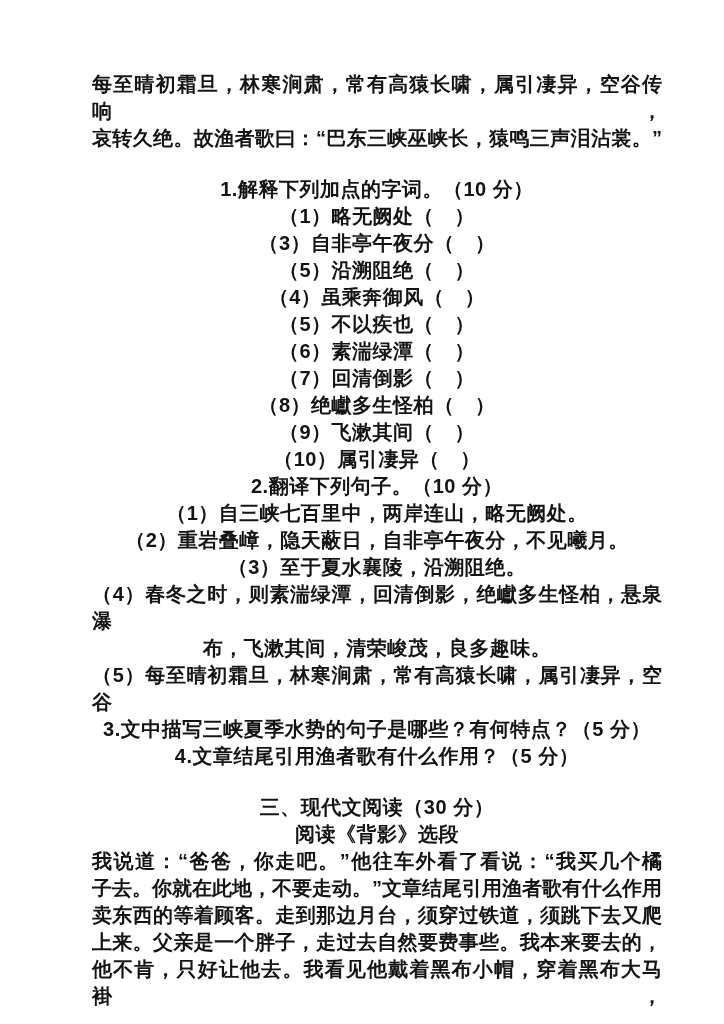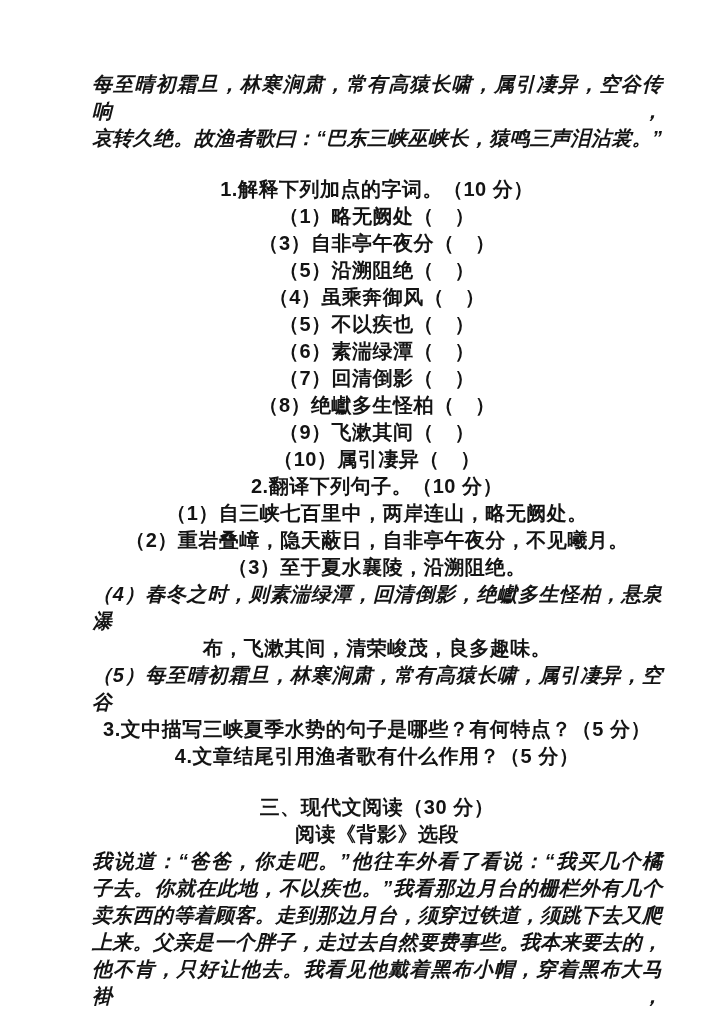--- a/index.html
+++ b/index.html
@@ -32,21 +32,20 @@
     min-height: 27px;
     white-space: pre-wrap;
     letter-spacing: 0.5px;
     text-align: center;
   }
   .line.fill {
     text-align: justify;
     text-align-last: justify;
     text-justify: inter-character;
     letter-spacing: 0;
-    font-style: italic;
   }
 </style>
 </head>
 <body>
 
 <div class="doc" id="doc" style="color: rgb(20, 20, 20);">
     <div class="section">
       <div class="line fill">每至晴初霜旦，林寒涧肃，常有高猿长啸，属引凄异，空谷传响，</div>
       <div class="line fill">哀转久绝。故渔者歌曰：“巴东三峡巫峡长，猿鸣三声泪沾裳。”</div>
     </div>
@@ -79,18 +78,18 @@
     <div class="section">
       <div class="line">4.文章结尾引用渔者歌有什么作用？（5 分）</div>
     </div>
     <div class="gap"></div>
     <div class="section">
       <div class="line">三、现代文阅读（30 分）</div>
       <div class="line">阅读《背影》选段</div>
     </div>
     <div class="section">
       <div class="line fill">我说道：“爸爸，你走吧。”他往车外看了看说：“我买几个橘</div>
-      <div class="line fill">子去。你就在此地，不以疾也。”我看那边月台的栅栏外有几个</div>
+      <div class="line fill">子去。你就在此地，不要走动。”文章结尾引用渔者歌有什么作用</div>
       <div class="line fill">卖东西的等着顾客。走到那边月台，须穿过铁道，须跳下去又爬</div>
       <div class="line fill">上来。父亲是一个胖子，走过去自然要费事些。我本来要去的，</div>
       <div class="line fill">他不肯，只好让他去。我看见他戴着黑布小帽，穿着黑布大马褂，</div>
     </div>
   </div>
 
 </body></html>

